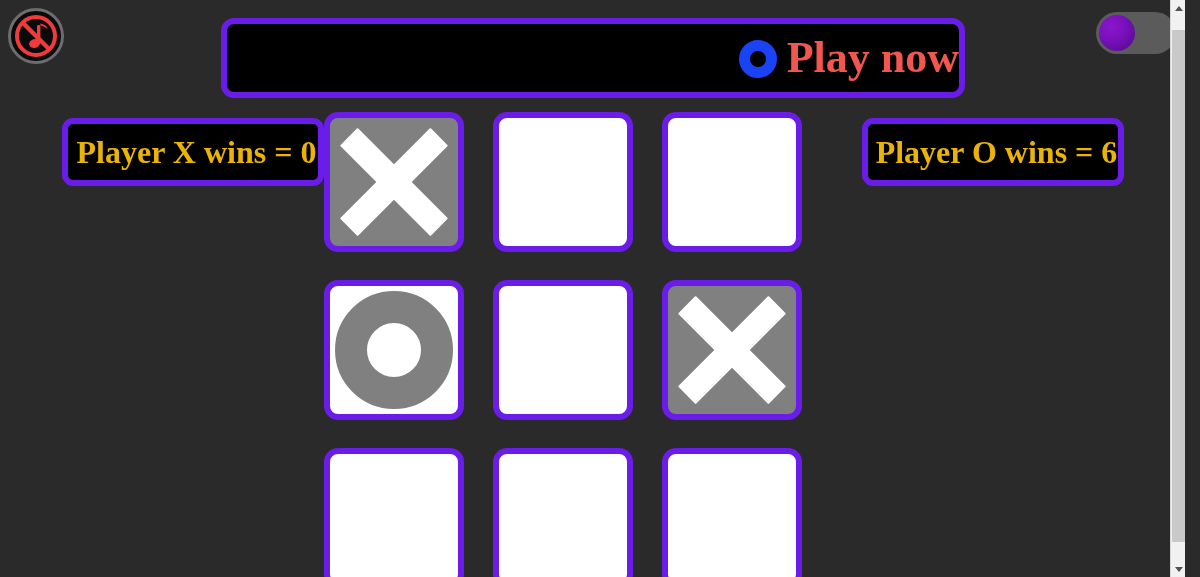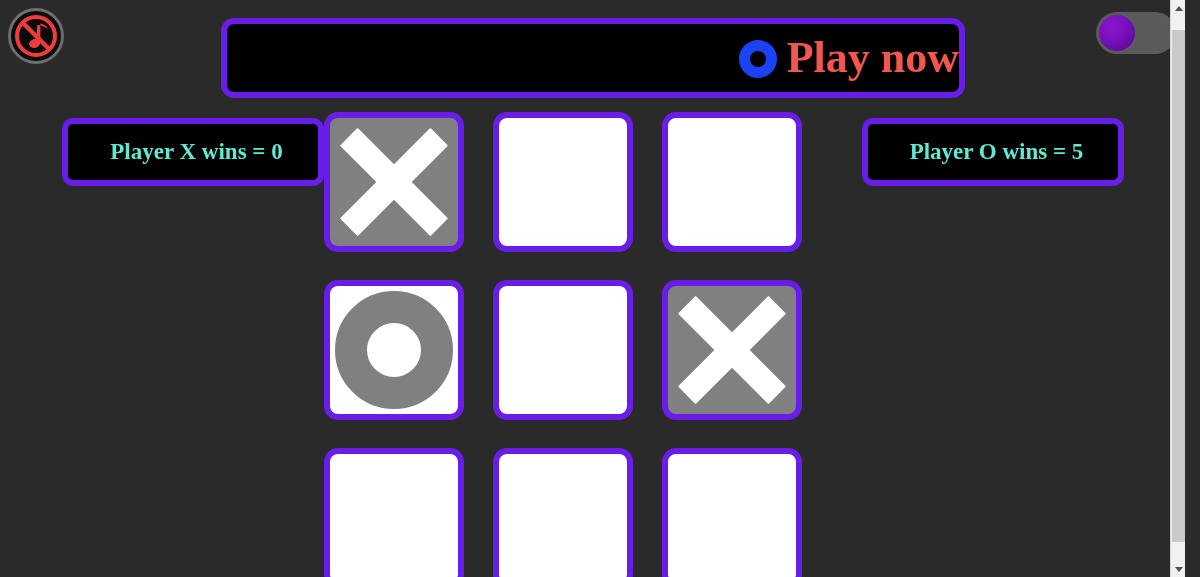--- a/index.html
+++ b/index.html
@@ -105,22 +105,22 @@
     box-sizing: border-box;
     background: #000000;
     border: 6px solid #6a1de8;
     border-radius: 11px;
     display: flex;
     align-items: center;
     justify-content: center;
     height: 68px;
   }
   .score-box .score-text {
-    color: #5eead4;
-    font-size: 23px;
+    color: #eab308;
+    font-size: 32px;
     font-weight: bold;
     white-space: nowrap;
     font-family: "Liberation Serif", serif;
     margin-left: 7px;
   }
   #score-x { left: 62px;  top: 118px; width: 262px; }
   #score-o { left: 862px; top: 118px; width: 262px; }
 
   
   #board {
@@ -245,21 +245,21 @@
 
   <div id="sound-toggle">
     <span class="knob"></span>
   </div>
 
   <div id="score-x" class="score-box">
     <span class="score-text">Player X wins = 0</span>
   </div>
 
   <div id="score-o" class="score-box">
-    <span class="score-text">Player O wins = 5</span>
+    <span class="score-text">Player O wins = 6</span>
   </div>
 
   <div id="board">
       <div class="cell filled-x">
         <div class="mark-x"></div>
       </div>
       <div class="cell"></div>
       <div class="cell"></div>
       <div class="cell filled-o">
         <div class="mark-o"></div>

